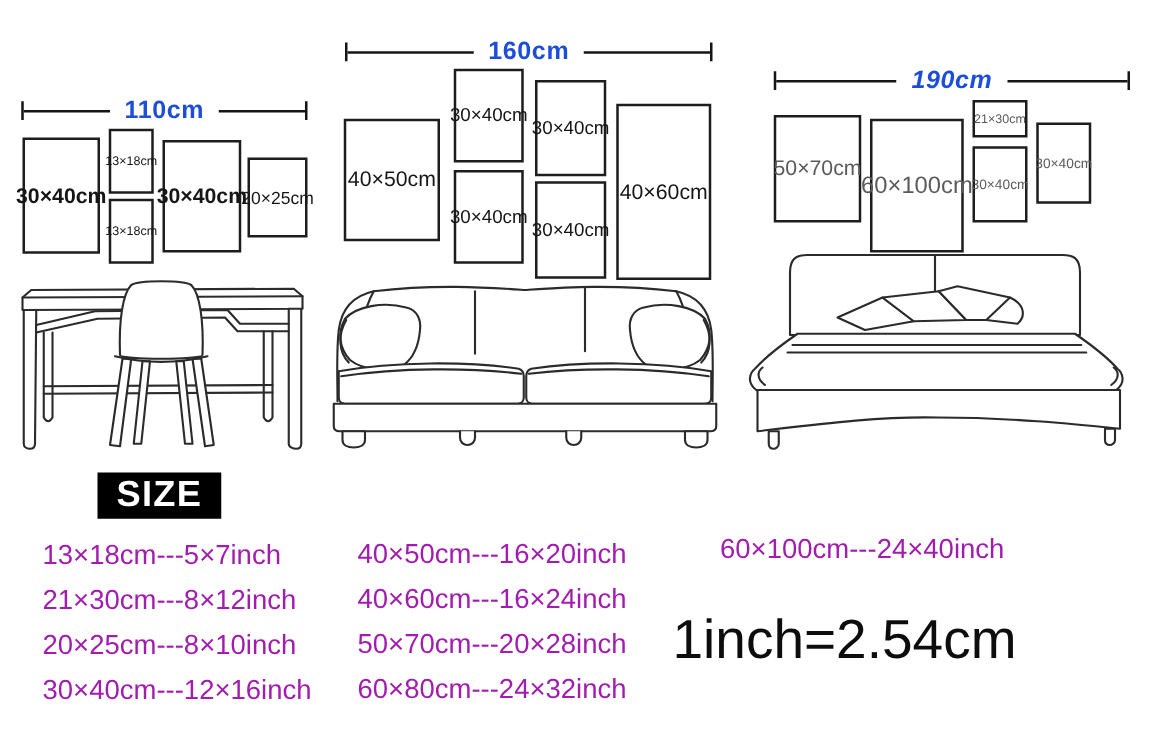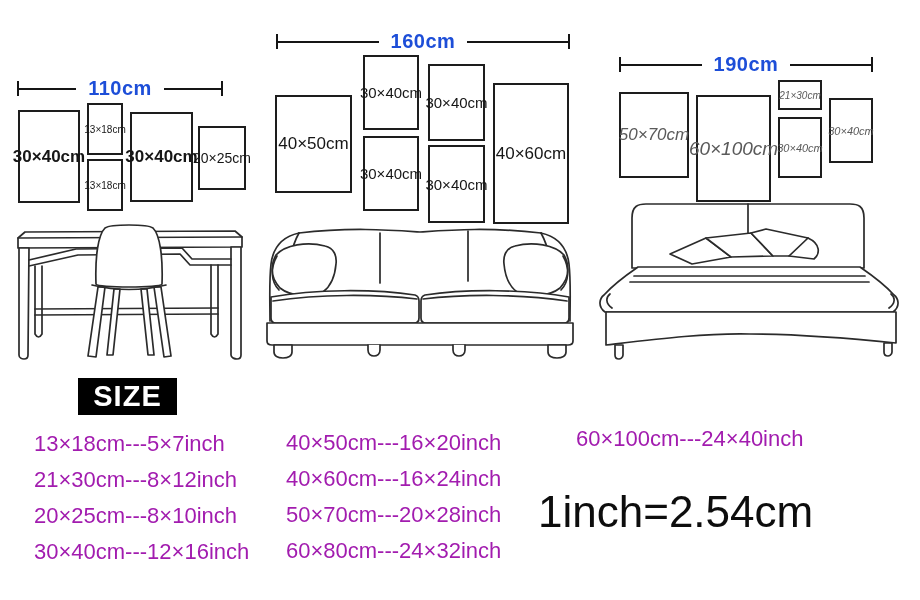--- a/index.html
+++ b/index.html
@@ -8,54 +8,54 @@
   
   .measure{position:absolute;display:flex;align-items:center;height:15px;}
   .measure .tick{width:2px;height:15px;background:#151515;flex:0 0 auto;}
   .measure .seg{flex:1 1 auto;height:2px;background:#151515;}
   .measure .mlabel{flex:0 0 auto;padding:0 12px;font-size:20px;font-weight:bold;
                    line-height:15px;color:#1d4ed8;letter-spacing:.5px;}
   
   .frame{position:absolute;box-sizing:border-box;border:2px solid #1d1d1d;background:#fff;
          display:flex;align-items:center;justify-content:center;white-space:nowrap;color:#161616;}
   .frame.bold{font-weight:bold;}
-  .frame.muted{color:#5a5a5a;font-style:italic;}
+  .frame.muted{color:#5a5a5a;}
   
   .furn{position:absolute;}
   .furn path,.furn line{stroke:#2b2b2b;stroke-width:1.7;fill:none;
         stroke-linecap:round;stroke-linejoin:round;}
   .furn .f{fill:#ffffff;}
   
   .size-badge{position:absolute;left:37px;top:378px;width:99px;height:37px;background:#000;
               color:#fff;display:flex;align-items:center;justify-content:center;
               font-size:29px;font-weight:bold;letter-spacing:1px;margin-left:41px;}
   .size-col{position:absolute;font-size:22px;color:#a21caf;white-space:nowrap;}
   .size-col .row{height:36px;line-height:36px;}
   .conversion{position:absolute;left:538px;top:487px;font-size:44px;color:#0d0d0d;white-space:nowrap;}
 </style>
 </head>
 <body>
 
 <div id="canvas">
 
-  <div class="measure" style="left:17px;top:81px;width:206px;">
+  <div class="measure" style="left:17px;top:81px;width:229px;">
     <span class="tick"></span>
     <span class="seg"></span>
     <span class="mlabel">110cm</span>
     <span class="seg"></span>
     <span class="tick"></span>
   </div>
   <div class="measure" style="left:276px;top:34px;width:294px;">
     <span class="tick"></span>
     <span class="seg"></span>
     <span class="mlabel">160cm</span>
     <span class="seg"></span>
     <span class="tick"></span>
   </div>
-  <div class="measure" style="left:619px;top:57px;width:254px;">
+  <div class="measure" style="left:619px;top:57px;width:285px;font-style:italic;">
     <span class="tick"></span>
     <span class="seg"></span>
     <span class="mlabel">190cm</span>
     <span class="seg"></span>
     <span class="tick"></span>
   </div>
 
   <div class="frame bold" style="left:18px;top:110px;width:62px;height:93px;font-size:17px;">30×40cm</div>
   <div class="frame" style="left:87px;top:103px;width:36px;height:52px;font-size:10px;">13×18cm</div>
   <div class="frame" style="left:87px;top:159px;width:36px;height:52px;font-size:10px;">13×18cm</div>

